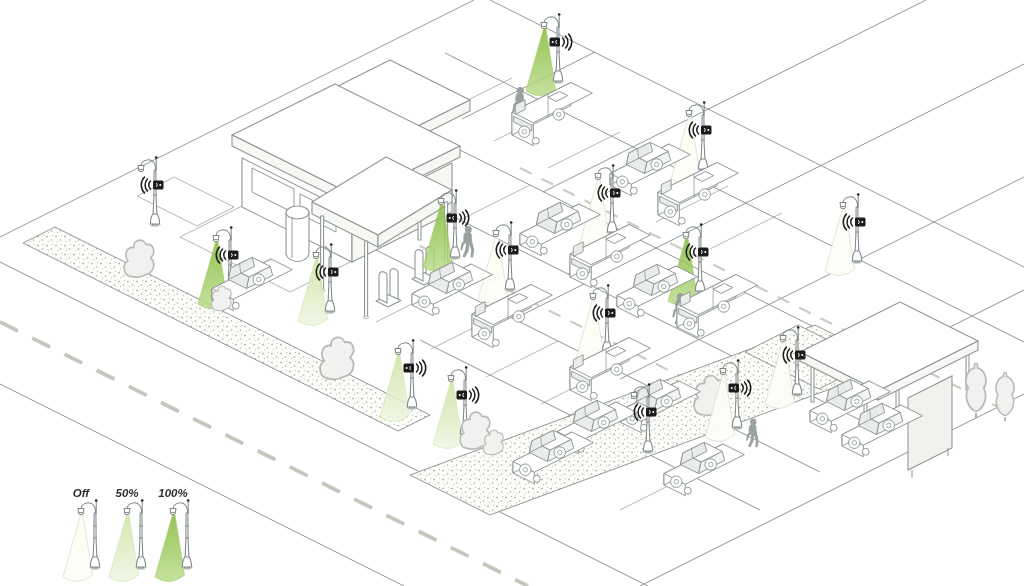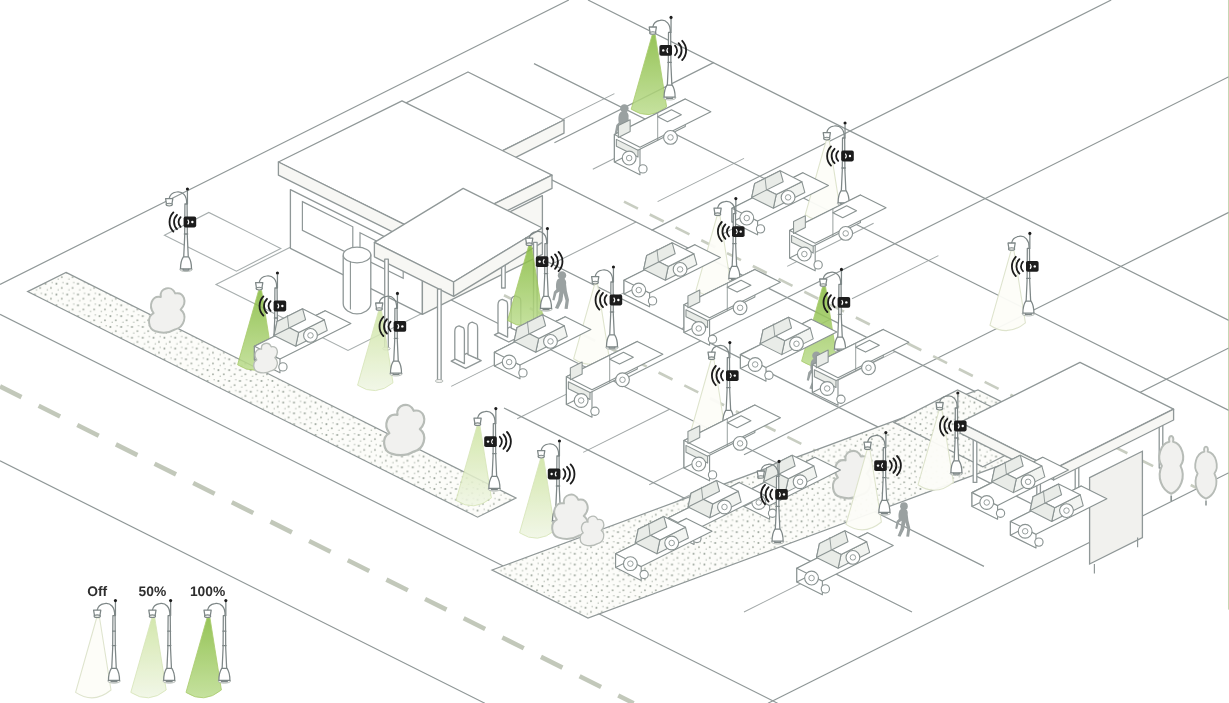--- a/index.html
+++ b/index.html
@@ -1,18 +1,18 @@
 <!DOCTYPE html>
 <html style="--cone-100-top: #85ba3c; --cone-100-bottom: #bcdd8e; --cone-50-top: #cde4a0; --cone-50-bottom: #f0f6e4; --cone-off-fill: #fdfdf8; --cone-off-stroke: #dde3cb; --line: #909898; --node: #1c1c1c; --person: #9aa1a1; --tree-fill: #f1f1ef; --tree-stroke: #b7bcb7; --dash: #c2c8ba; --gravel-dot: #9aa49a; --text: #2e2e2e;"><head>
 <meta charset="utf-8">
 <title></title>
 <style>
   html,body{margin:0;padding:0;background:#ffffff;}
   body{width:1024px;height:586px;overflow:hidden;font-family:"Liberation Sans", sans-serif;}
-  .stage{position:relative;width:1024px;height:508px;background:#4d7c0f;}
+  .stage{position:relative;width:1024px;height:508px;background:#5eead4;font-style:italic;}
   svg{display:block;}
   .ln{stroke:var(--line);stroke-width:1;fill:none;}
   .ln2{stroke:var(--line);stroke-width:.9;fill:none;opacity:.8;}
   .stall{stroke:var(--line);stroke-width:.85;fill:none;opacity:.85;}
   .dash{stroke:var(--dash);stroke-width:3.8;fill:none;stroke-dasharray:20 16;}
   .dash2{stroke:var(--dash);stroke-width:2.2;fill:none;stroke-dasharray:13 11;opacity:.9;}
   .gravel{fill:url(#stipple);stroke:var(--line);stroke-width:1;}
   .bldg{fill:#ffffff;stroke:var(--line);stroke-width:1.1;stroke-linejoin:round;}
   .bldg-side{fill:#f7f7f4;stroke:var(--line);stroke-width:1.1;stroke-linejoin:round;}
   .win{fill:#ffffff;stroke:var(--line);stroke-width:1;}

